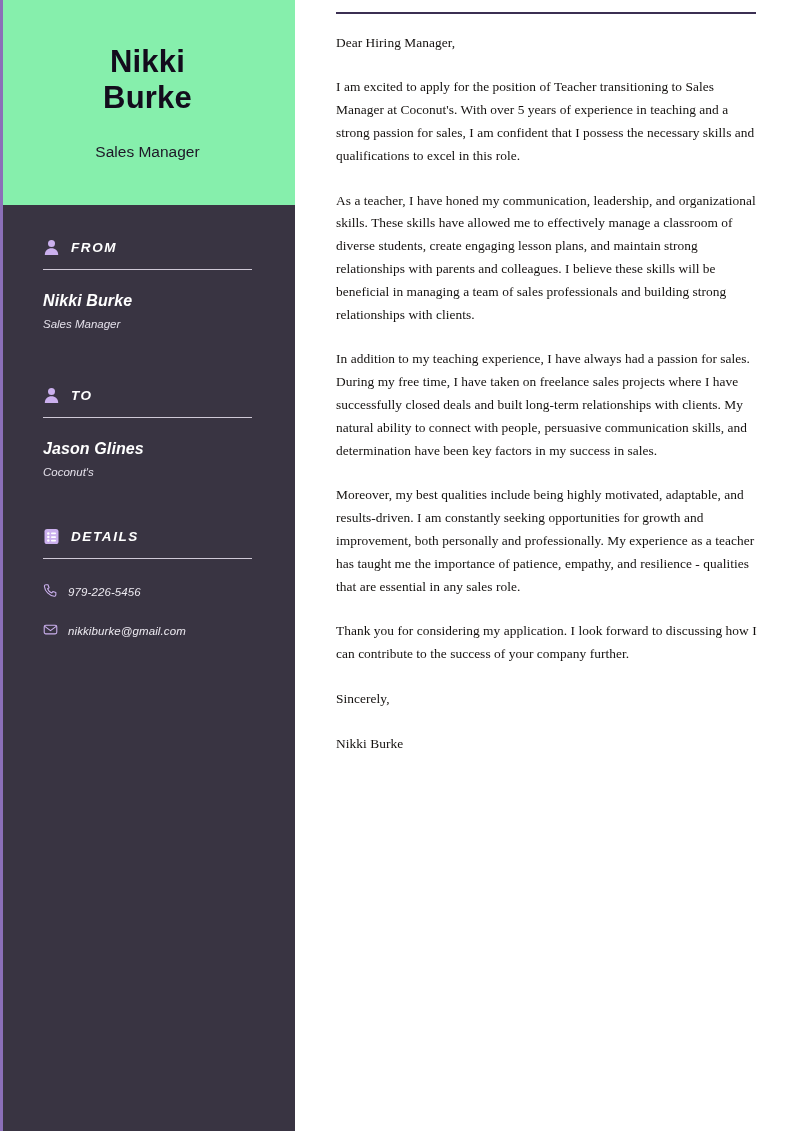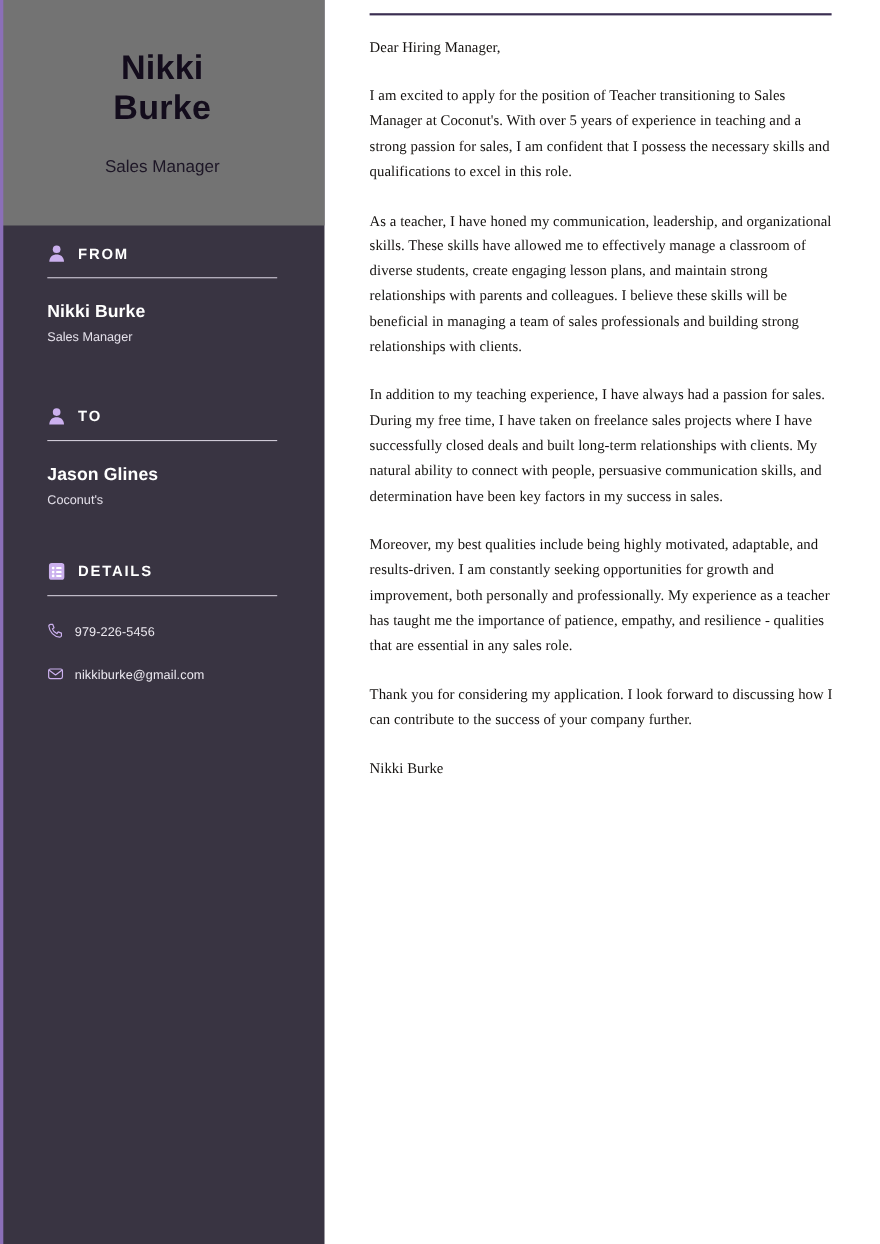--- a/index.html
+++ b/index.html
@@ -41,21 +41,21 @@
     z-index: 4;
   }
 
   
   .header-block {
     position: absolute;
     left: 0;
     top: 0;
     width: 295px;
     height: 205px;
-    background: #737373;
+    background: #86efac;
     display: flex;
     flex-direction: column;
     align-items: center;
     justify-content: center;
     box-sizing: border-box;
     padding: 0 20px;
     z-index: 2;
   }
   .applicant-name {
     font-size: 31px;
@@ -73,23 +73,24 @@
     color: #1d1626;
     text-align: center;
     margin: 0;
     padding-top: 22px;
   }
 
   
   .side-inner {
     position: absolute;
     left: 43px;
-    top: 219px;
+    top: 236px;
     width: 210px;
     z-index: 3;
+    font-style: italic;
   }
   .side-section {
     margin-bottom: 0;
   }
   .section-head {
     display: flex;
     align-items: center;
     gap: 11px;
     height: 22px;
   }
@@ -267,17 +268,18 @@
   <div class="content">
     <div class="doc-rule"></div>
 
     <div class="letter">
       <p>Dear Hiring Manager,</p>
       <p>I am excited to apply for the position of Teacher transitioning to Sales Manager at Coconut's. With over 5 years of experience in teaching and a strong passion for sales, I am confident that I possess the necessary skills and qualifications to excel in this role.</p>
       <p>As a teacher, I have honed my communication, leadership, and organizational skills. These skills have allowed me to effectively manage a classroom of diverse students, create engaging lesson plans, and maintain strong relationships with parents and colleagues. I believe these skills will be beneficial in managing a team of sales professionals and building strong relationships with clients.</p>
       <p>In addition to my teaching experience, I have always had a passion for sales. During my free time, I have taken on freelance sales projects where I have successfully closed deals and built long-term relationships with clients. My natural ability to connect with people, persuasive communication skills, and determination have been key factors in my success in sales.</p>
       <p>Moreover, my best qualities include being highly motivated, adaptable, and results-driven. I am constantly seeking opportunities for growth and improvement, both personally and professionally. My experience as a teacher has taught me the importance of patience, empathy, and resilience - qualities that are essential in any sales role.</p>
       <p>Thank you for considering my application. I look forward to discussing how I can contribute to the success of your company further.</p>
+      <p>Sincerely,</p>
       <p>Nikki Burke</p>
     </div>
   </div>
 
 </div>
 
 </body></html>

